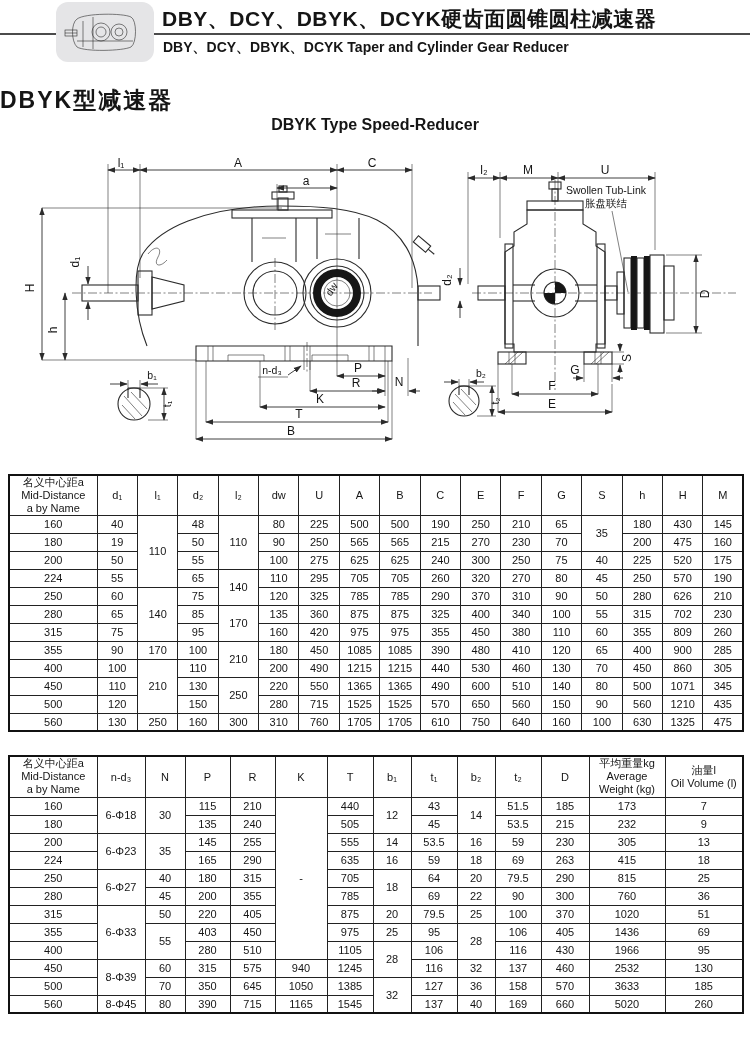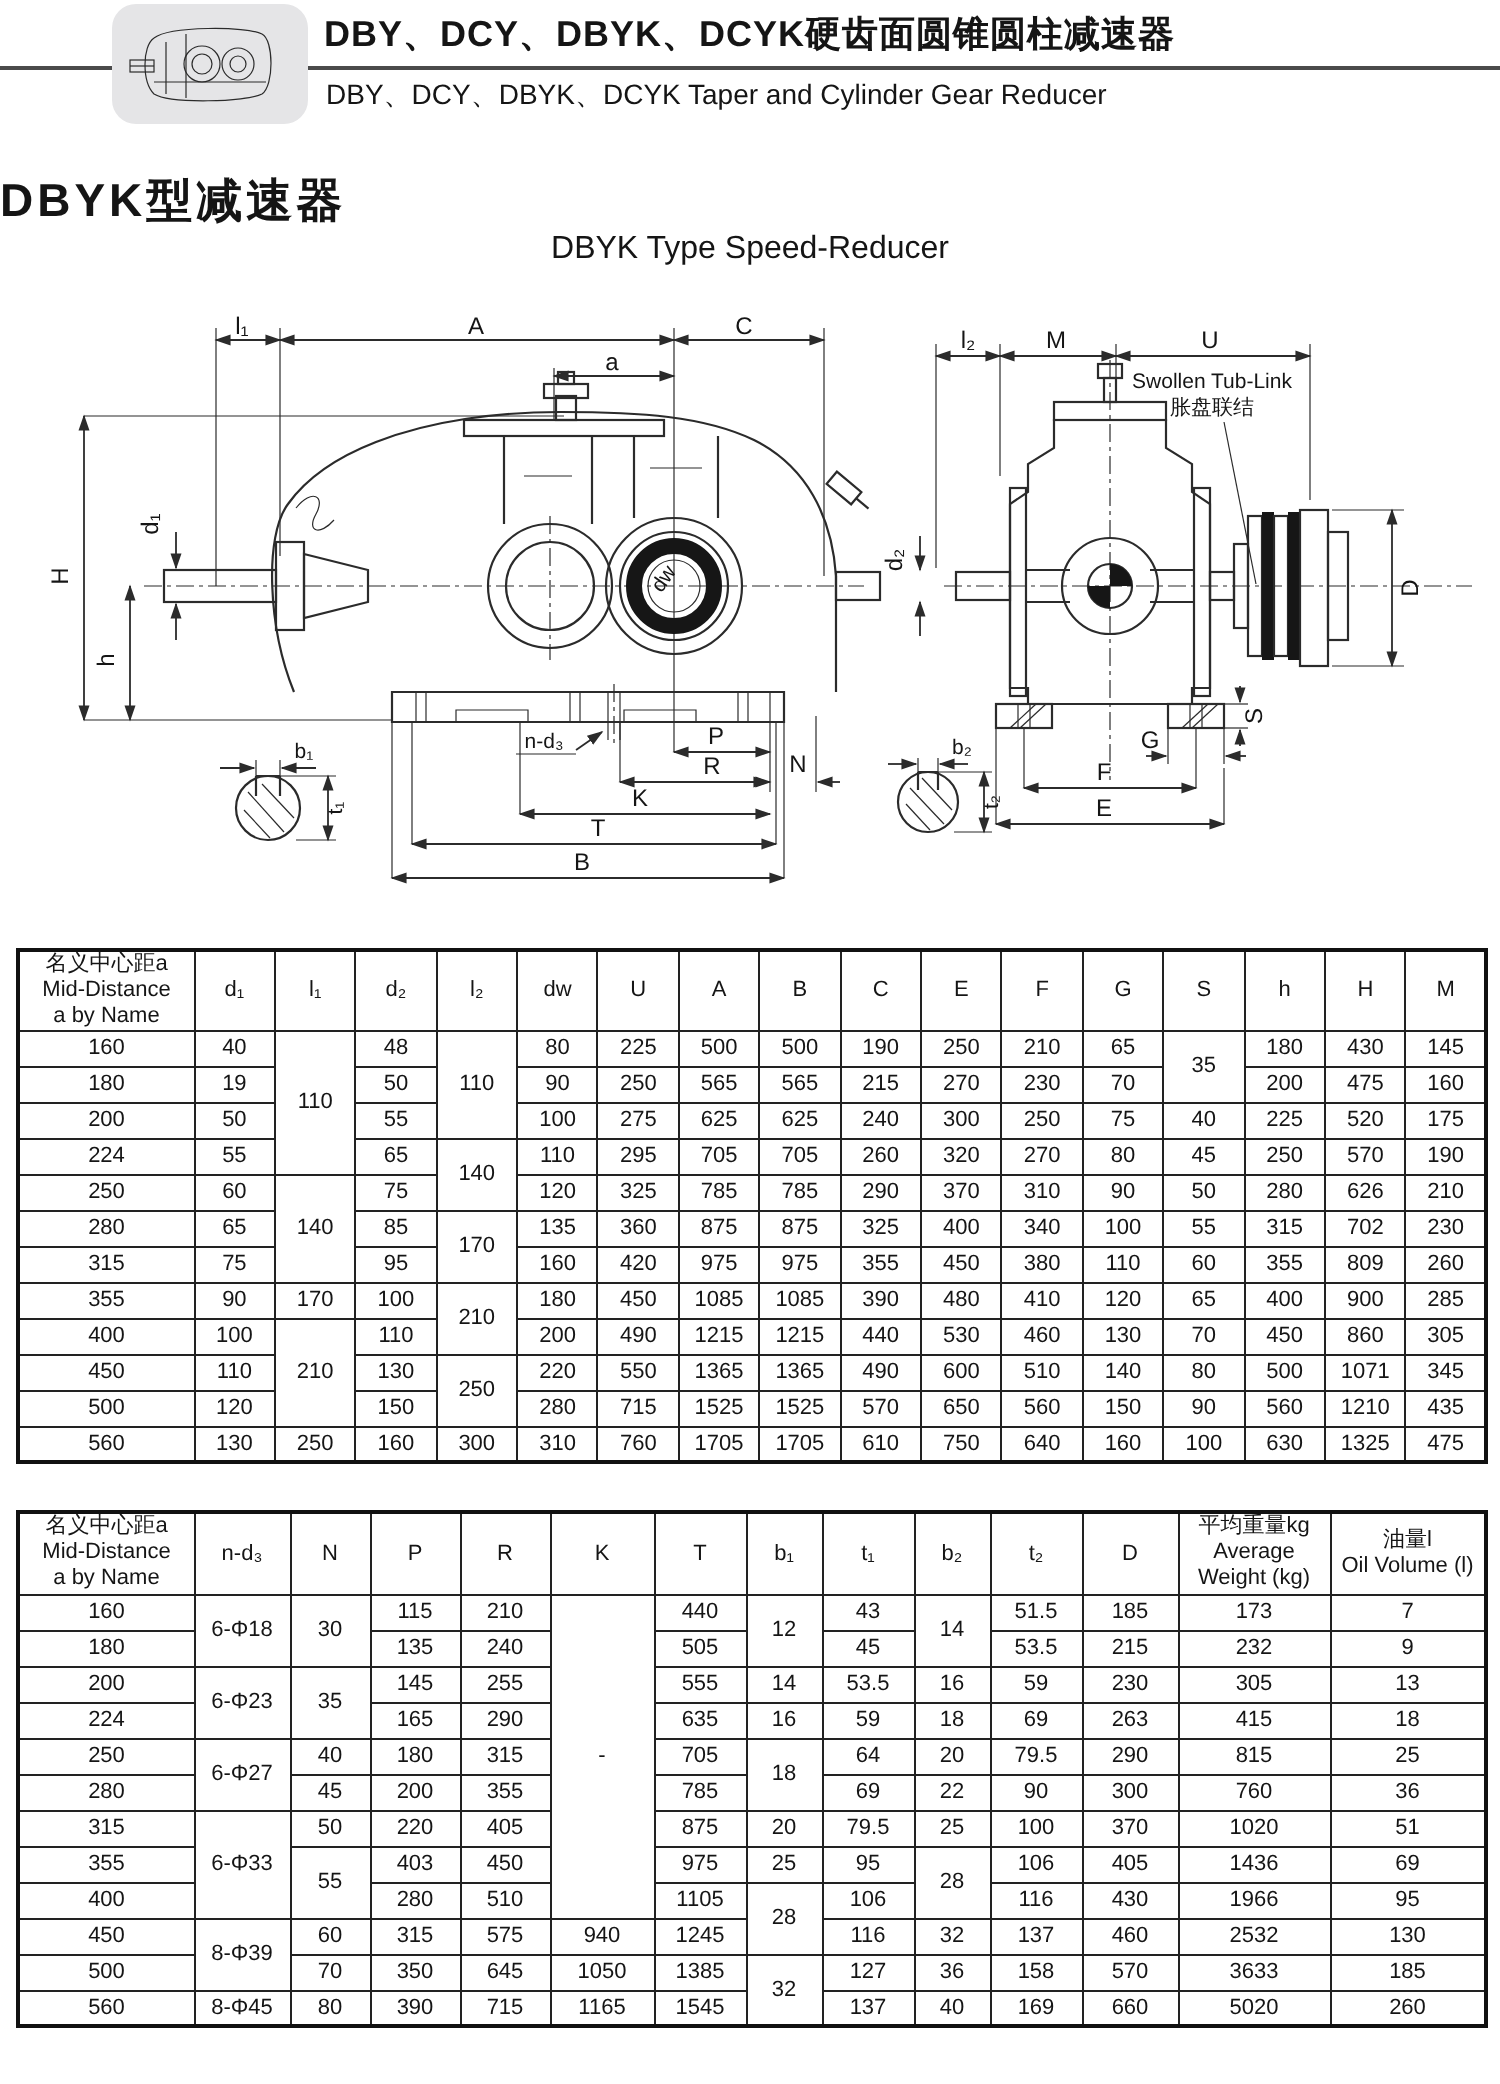--- a/index.html
+++ b/index.html
@@ -1,23 +1,23 @@
 <!DOCTYPE html>
 <html><head>
 <meta charset="utf-8">
 <style>
   *{margin:0;padding:0;box-sizing:border-box}
   html,body{background:#fff}
   body{position:relative;width:750px;height:1042px;font-family:"Liberation Sans","DejaVu Sans",sans-serif;color:#151515;overflow:hidden}
   .rule{position:absolute;height:2px;background:#4b4b4b}
   .logo{position:absolute;left:56px;top:2px;width:98px;height:60px;background:#e5e5e7;border-radius:12px;display:flex;align-items:center;justify-content:center}
-  .ht-zh{position:absolute;left:162px;top:5px;font-size:18px;font-weight:700;letter-spacing:.5px;white-space:nowrap}
-  .ht-en{position:absolute;left:163px;top:39px;font-size:14px;font-weight:400;white-space:nowrap}
+  .ht-zh{position:absolute;left:162px;top:5px;font-size:21px;font-weight:700;letter-spacing:.5px;white-space:nowrap}
+  .ht-en{position:absolute;left:163px;top:39px;font-size:14px;font-weight:700;white-space:nowrap}
   .sec-zh{position:absolute;left:0;top:85px;width:100%;font-size:23px;font-weight:700;letter-spacing:2px}
-  .sec-en{position:absolute;left:0;top:116px;width:100%;text-align:center;font-size:16px;font-weight:400}
+  .sec-en{position:absolute;left:0;top:116px;width:100%;text-align:center;font-size:16px;font-weight:700}
   svg{position:absolute;overflow:visible}
   .ln{stroke:#2b2b2b;stroke-width:1.1;fill:none}
   .lnf{stroke:#2b2b2b;stroke-width:1.1;fill:#fff}
   .thin{stroke:#2b2b2b;stroke-width:.6;fill:none}
   .dim{stroke:#2b2b2b;stroke-width:.9;fill:none}
   .cl{stroke:#2b2b2b;stroke-width:.6;stroke-dasharray:9 2.5 2 2.5;fill:none}
   .dark{fill:#161616;stroke:none}
   svg text{font-family:"Liberation Sans","DejaVu Sans",sans-serif;font-size:12px;fill:#151515}
   svg text.sm{font-size:10.5px}
   table.tbl{position:absolute;left:8px;border-collapse:collapse;table-layout:fixed;width:734px;border:2px solid #111}

